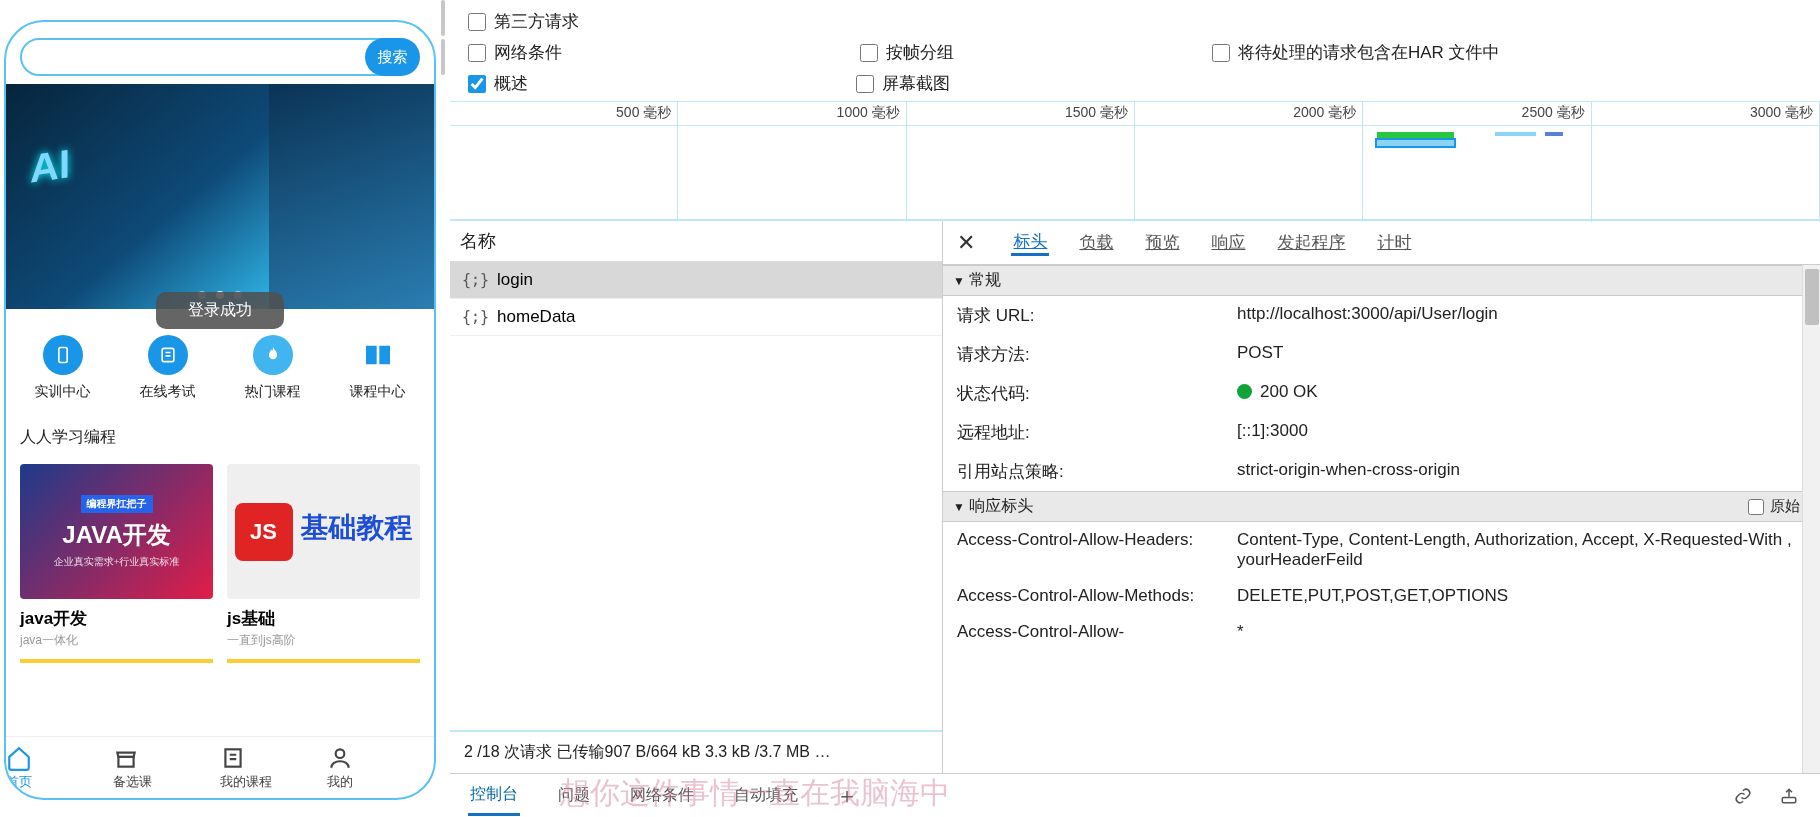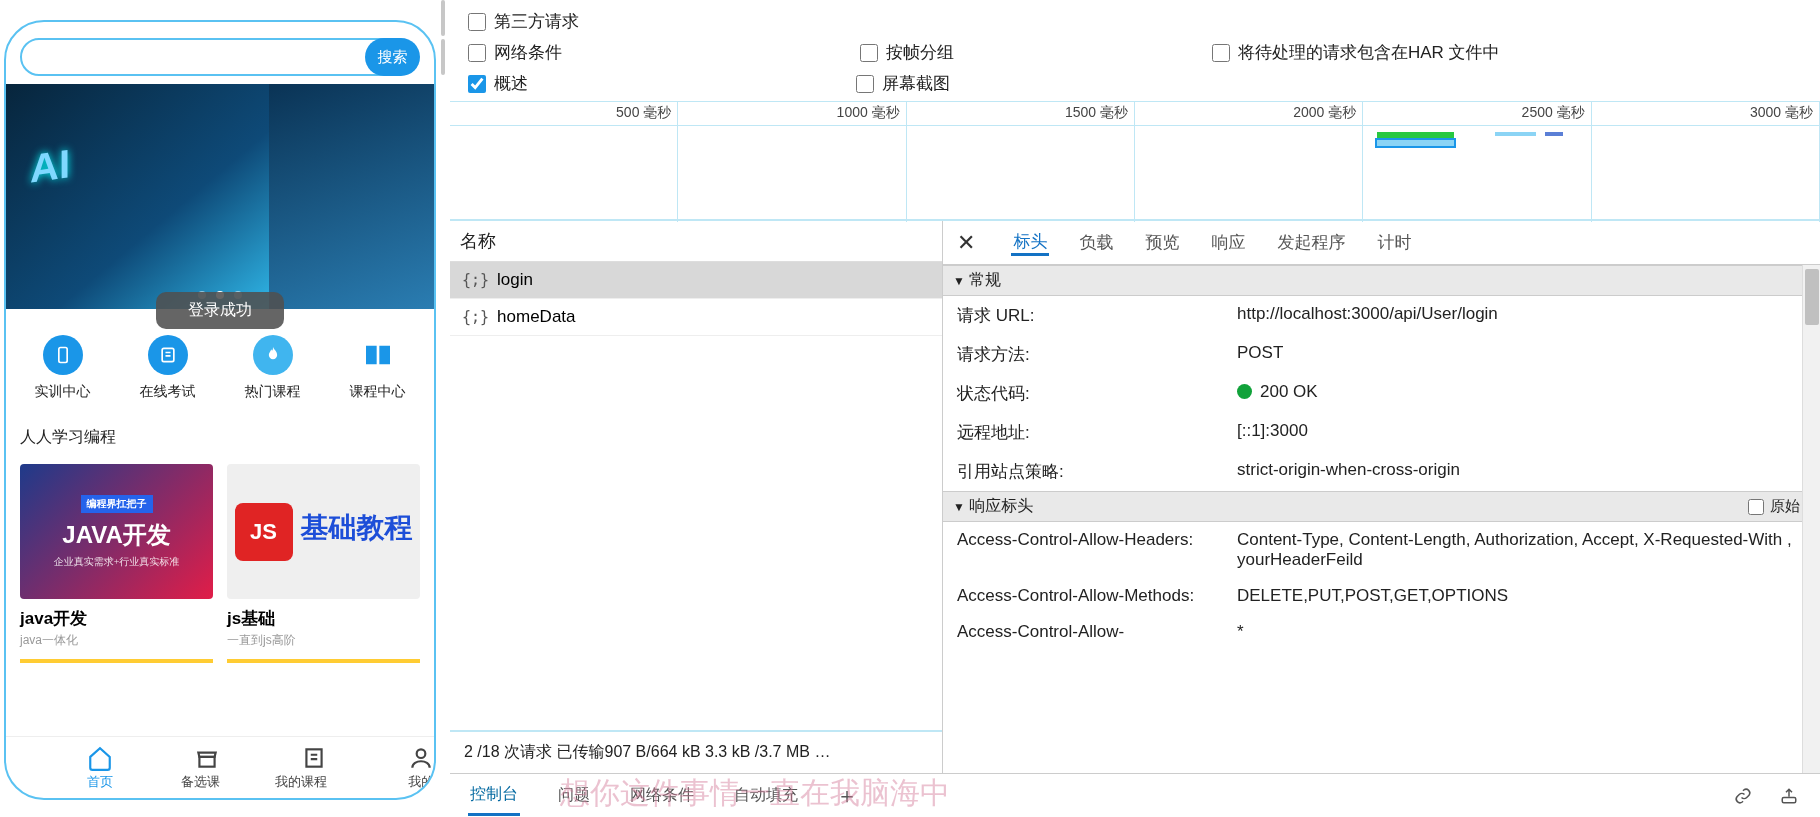--- a/index.html
+++ b/index.html
@@ -32,21 +32,21 @@
 .card-img.java { background:linear-gradient(135deg,#1e3a8a,#e11d48); font-size:24px; }
 .card-img.java .sub { font-size:10px; font-weight:normal; margin-top:4px; opacity:.85;font-family:Liberation Serif, serif; }
 .card-img.java .tag { font-size:10px; background:#2563eb; padding:2px 6px; margin-bottom:6px; }
 .card-img.js { background:#efefef; }
 .card-img.js .jsbox { background:#e02424; color:#fff; width:58px; height:58px; border-radius:8px; display:flex; align-items:center; justify-content:center; font-size:22px; font-weight:bold; }
 .card-img.js .jt { color:#1d4ed8; font-size:28px; margin-top:6px; font-weight:bold; }
 .card-title { font-size:17px; font-weight:bold; margin-top:8px; }
 .card-sub { font-size:12px; color:#999; margin-top:2px; }
 .card-bar { height:4px; background:#fc3; margin-top:10px; }
 .tabbar { margin-top:auto; border-top:1px solid #eee; display:flex; height:62px; }
-.tab { flex:1; display:flex; flex-direction:column; align-items:flex-end; justify-content:center; font-size:13px; color:#444; }
+.tab { flex:1; display:flex; flex-direction:column; align-items:flex-start; justify-content:center; font-size:13px; color:#444; }
 .tab.active { color:#1a96e8; }
 .tab svg { margin-bottom:2px; }
 
 .divider-handle { width:14px; display:flex; flex-direction:column; align-items:center; justify-content:center; color:#999; gap:3px; }
 .divider-handle span { width:4px; height:36px; background:#c7c7c7; border-radius:2px; }
 
 
 .devtools { flex:1; display:flex; flex-direction:column; height:100%; }
 .filters { padding:6px 18px 2px; font-size:17px; color:#222; }
 .frow { display:flex; align-items:center; gap:48px; padding:4px 0; }
@@ -68,21 +68,21 @@
 .req-col .hd { padding:8px 10px; font-size:18px; color:#222; border-bottom:1px solid #ddd; }
 .req-row { display:flex; align-items:center; gap:8px; padding:8px 12px; font-size:17px; border-bottom:1px solid #eee; cursor:pointer; }
 .req-row.sel { background:#d8d8d8; }
 .req-icon { font-family:monospace; color:#555; font-size:15px; }
 .req-col .fill { flex:1; }
 .req-status { border-top:2px solid #bfe7f5; padding:10px 14px; font-size:16px; color:#222; white-space:nowrap; overflow:hidden; }
 
 .det { flex:1; display:flex; flex-direction:column; min-width:0; position:relative; }
 .det-tabs { display:flex; align-items:center; border-bottom:1px solid #ccc; height:44px; padding:0 6px; gap:28px; font-size:17px; color:#555; }
 .det-tabs .close { font-size:22px; color:#333; padding:0 8px; cursor:pointer; }
-.det-tab { padding:0 2px; cursor:pointer; }
+.det-tab { padding:0 2px; cursor:pointer;text-decoration:underline; }
 .det-tab.act { color:#1372c4; border-bottom:3px solid #1372c4; }
 .det-scroll { flex:1; overflow:hidden; font-size:17px; color:#222; position:relative; }
 .sec-hd { background:#e9e9e9; border-top:1px solid #ccc; border-bottom:1px solid #ccc; padding:4px 10px; font-size:16px; display:flex; align-items:center; gap:4px; }
 .sec-hd .arrow { font-size:12px; }
 .sec-hd.resp { display:flex; justify-content:space-between; align-items:center; }
 .raw-chk { display:flex; align-items:center; gap:6px; font-size:15px; color:#222; margin-right:10px; }
 .raw-chk input { width:16px; height:16px; }
 .kv { display:flex; padding:8px 14px; }
 .kv .k { width:280px; color:#222; }
 .kv .v { flex:1; color:#222; }

